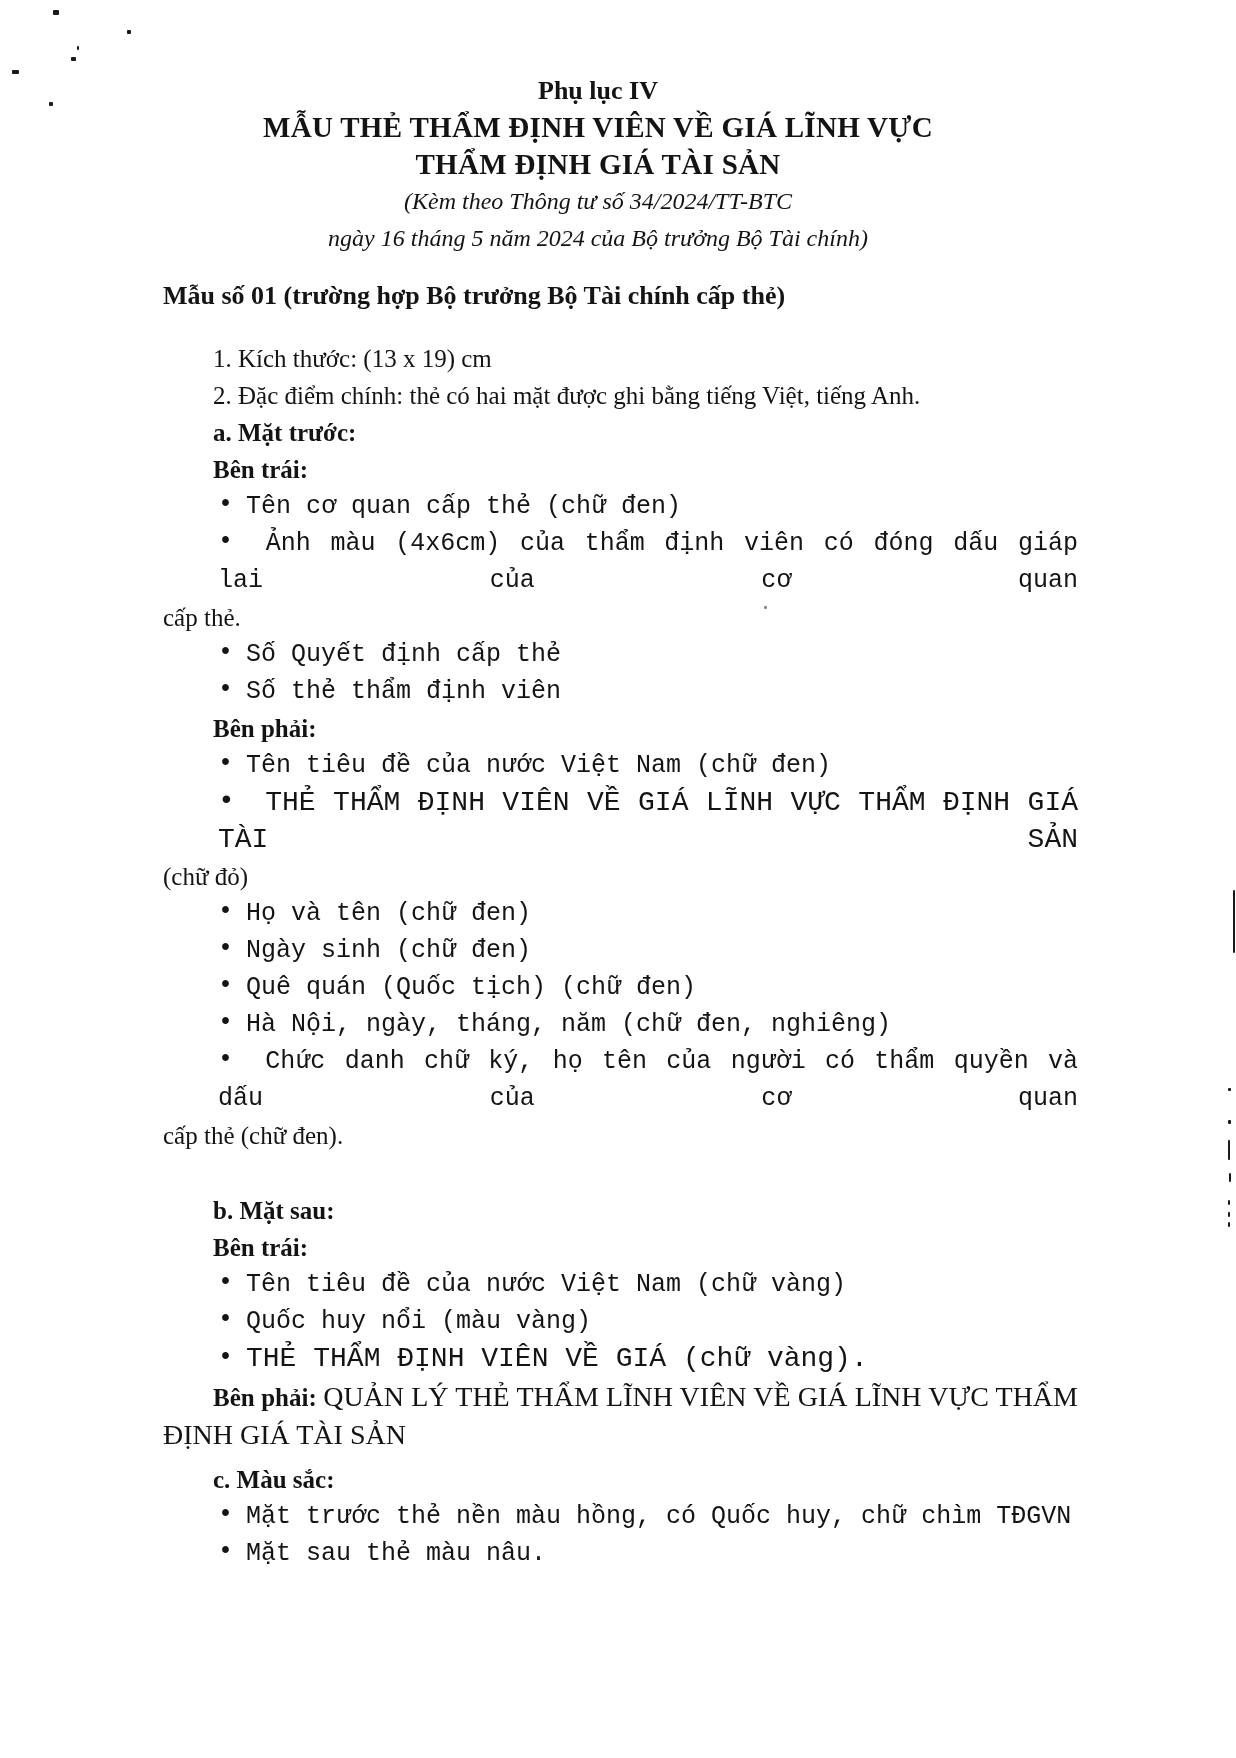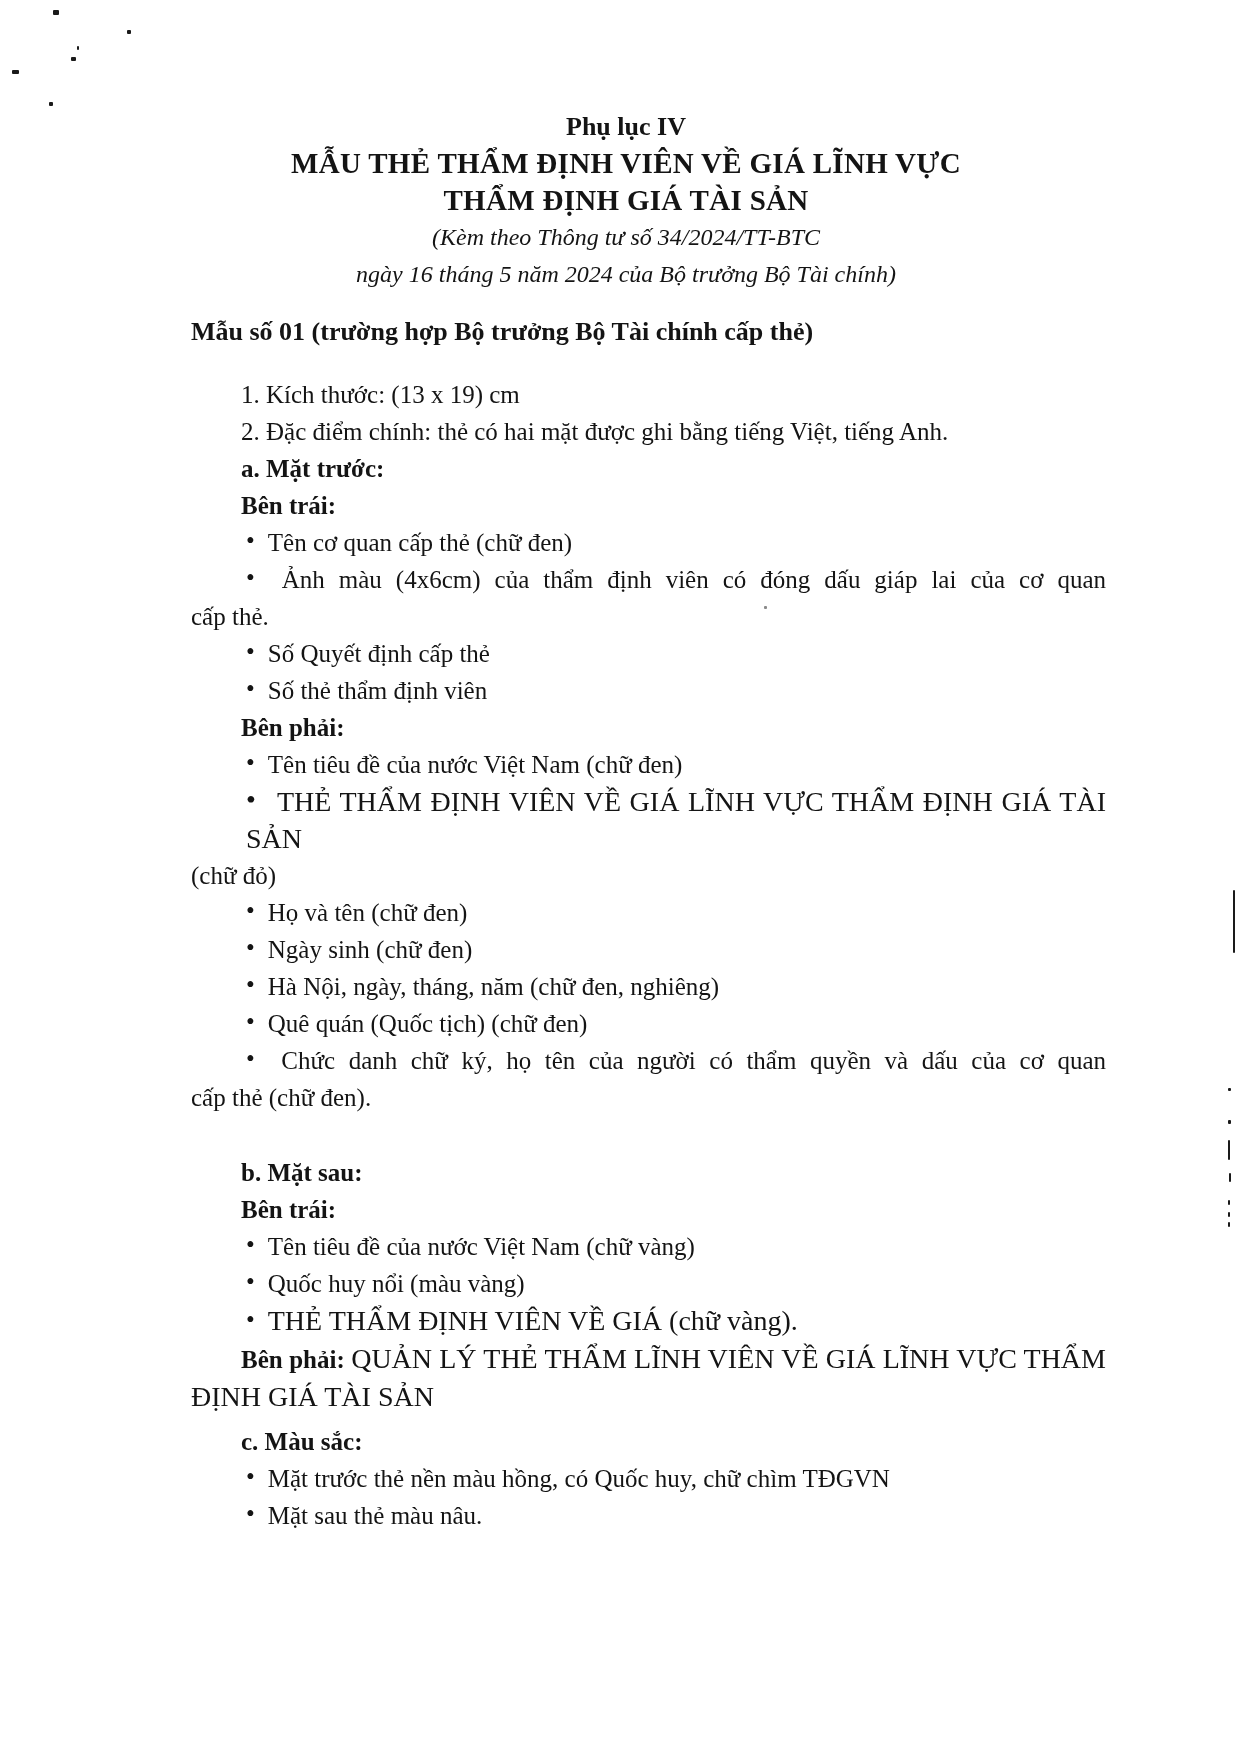--- a/index.html
+++ b/index.html
@@ -8,36 +8,35 @@
     width:1236px;height:1758px;
     background:#ffffff;
     font-family:"Liberation Serif","DejaVu Serif",serif;
     color:#141414;
     overflow:hidden;
   }
   .content{
     position:absolute;
     left:163px;top:0;
     width:915px;
-    padding-top:108px;
+    padding-top:72px;
     font-size:25px;
     line-height:37px;
-    margin-left:28px;
   }
   
   .hdr{ text-align:center; margin-right:45px; }
   .h-appendix{ font-weight:bold; font-size:26px; }
   .h-title{ font-weight:bold; font-size:29px; letter-spacing:.3px; }
   .h-attach{ font-style:italic; font-size:24px; }
   .h-form{ font-weight:bold; font-size:26px; margin-top:20px; }
 
   .body-block{ margin-top:26px; }
 
   .ind{ padding-left:50px; }         
-  .b-first{ padding-left:55px; }     
+  .b-first{ padding-left:55px;font-family:Liberation Mono, monospace; }     
   .bold{ font-weight:bold; }
   .jl{ text-align:justify; text-align-last:justify; }  
   .caps{ font-size:28px; }
   .bullet{ display:inline-block; margin-right:13px; transform:translateY(-2px); }
   .gap-lg{ margin-top:38px; }
   .gap-sm{ margin-top:8px; }
 
   
   .speck{ position:absolute; background:#1a1a1a; border-radius:1px; }
   .speck.faint{ background:#8a8a8a; }
@@ -77,22 +76,22 @@
 
       <div class="ind bold">Bên phải:</div>
 
       <div class="b-first"><span class="bullet">•</span><span>Tên tiêu đề của nước Việt Nam (chữ đen)</span></div>
 
       <div class="b-first jl caps"><span class="bullet">•</span> <span>THẺ THẨM ĐỊNH VIÊN VỀ GIÁ LĨNH VỰC THẨM ĐỊNH GIÁ TÀI SẢN</span></div>
       <div>(chữ đỏ)</div>
 
       <div class="b-first"><span class="bullet">•</span><span>Họ và tên (chữ đen)</span></div>
       <div class="b-first"><span class="bullet">•</span><span>Ngày sinh (chữ đen)</span></div>
+      <div class="b-first"><span class="bullet">•</span><span>Quê quán (Quốc tịch) (chữ đen)</span></div>
       <div class="b-first"><span class="bullet">•</span><span>Hà Nội, ngày, tháng, năm (chữ đen, nghiêng)</span></div>
-      <div class="b-first"><span class="bullet">•</span><span>Quê quán (Quốc tịch) (chữ đen)</span></div>
 
       <div class="b-first jl"><span class="bullet">•</span> <span>Chức danh chữ ký, họ tên của người có thẩm quyền và dấu của cơ quan</span></div>
       <div>cấp thẻ (chữ đen).</div>
 
       <div class="ind bold gap-lg">b. Mặt sau:</div>
       <div class="ind bold">Bên trái:</div>
 
       <div class="b-first"><span class="bullet">•</span><span>Tên tiêu đề của nước Việt Nam (chữ vàng)</span></div>
       <div class="b-first"><span class="bullet">•</span><span>Quốc huy nổi (màu vàng)</span></div>
       <div class="b-first"><span class="bullet">•</span><span class="caps">THẺ THẨM ĐỊNH VIÊN VỀ GIÁ (chữ vàng).</span></div>

